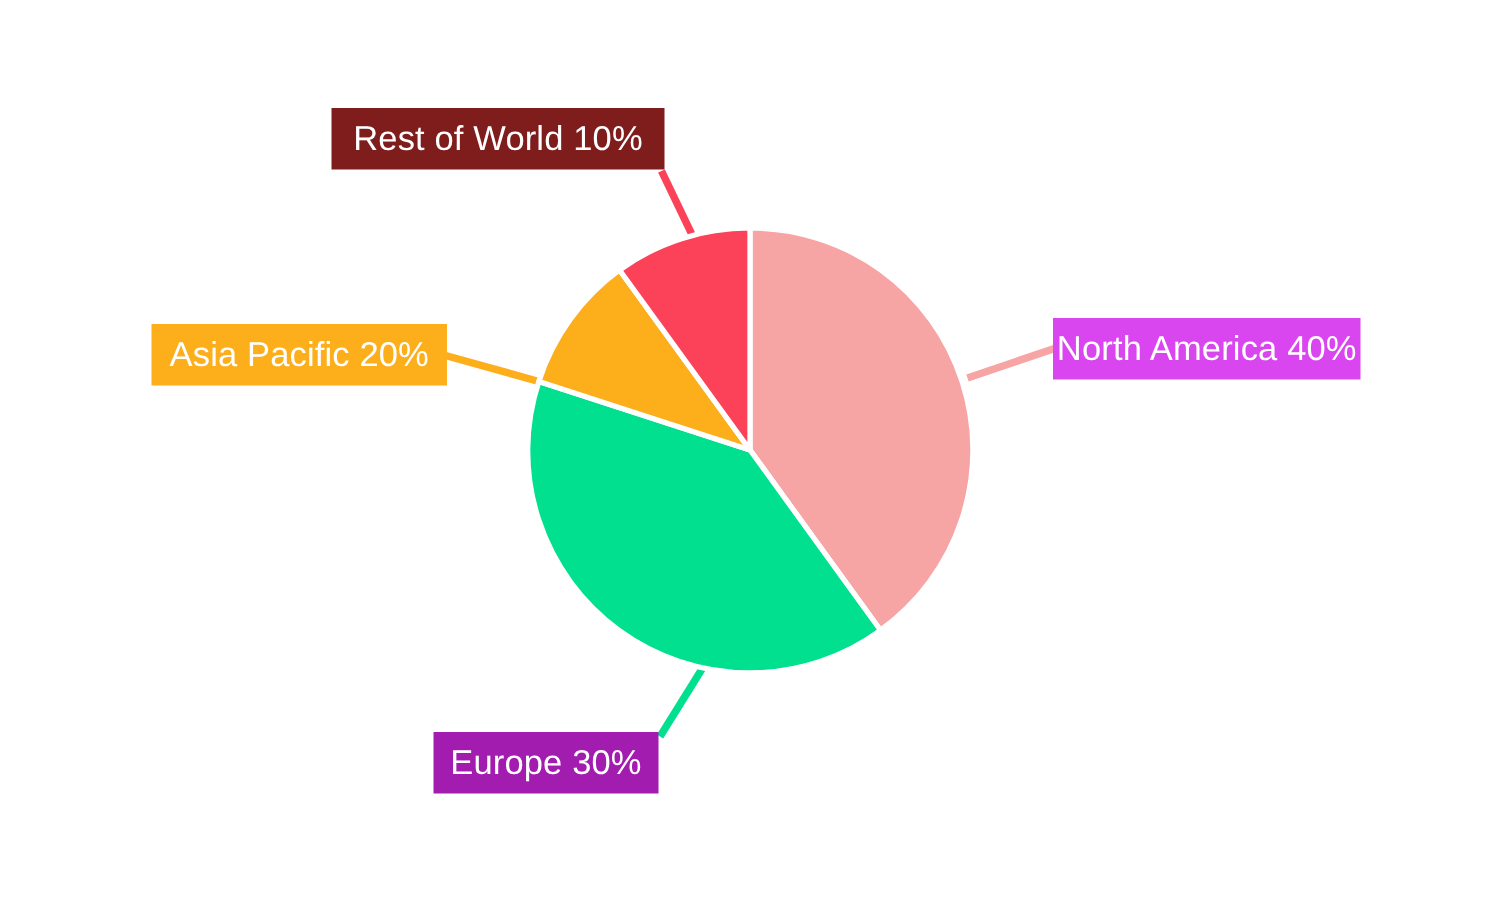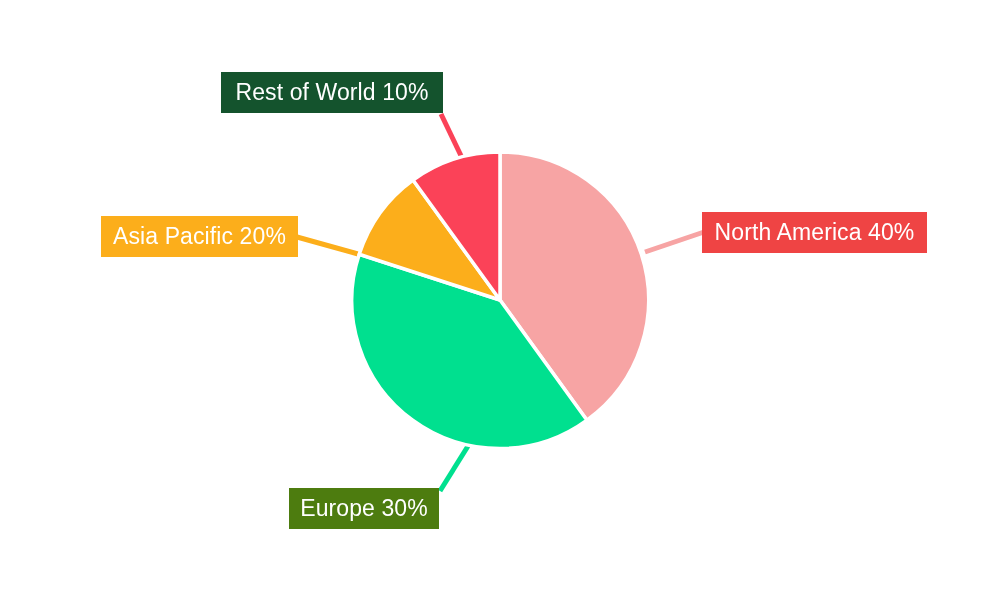--- a/index.html
+++ b/index.html
@@ -60,29 +60,29 @@
 
     <path d="M 500 300 L 500 152 A 148 148 0 0 1 586.99 420.17 Z" fill="#F7A4A4" stroke="#FFFFFF" stroke-width="3.5" stroke-linejoin="round"></path>
 
     <path d="M 500 300 L 586.99 420.17 A 148 148 0 0 1 359.24 254.27 Z" fill="#00E08F" stroke="#FFFFFF" stroke-width="3.5" stroke-linejoin="round"></path>
 
     <path d="M 500 300 L 359.24 254.27 A 148 148 0 0 1 413.00 180.00 Z" fill="#FCAE1B" stroke="#FFFFFF" stroke-width="3.5" stroke-linejoin="round"></path>
 
     <path d="M 500 300 L 413.00 180.00 A 148 148 0 0 1 500 152 Z" fill="#FB4258" stroke="#FFFFFF" stroke-width="3.5" stroke-linejoin="round"></path>
   </svg>
 
-  <div class="label-box" style="left:702px; top:212px; width:225px; height:41px; background:#ef4444;">
+  <div class="label-box" style="left:702px; top:212px; width:205px; height:41px; background:#d946ef;">
     <span class="label-text">North America 40%</span>
   </div>
 
-  <div class="label-box" style="left:289px; top:488px; width:150px; height:41px; background:#4d7c0f;">
+  <div class="label-box" style="left:289px; top:488px; width:150px; height:41px; background:#a21caf;">
     <span class="label-text">Europe 30%</span>
   </div>
 
   <div class="label-box" style="left:101px; top:216px; width:197px; height:41px; background:#FCAE1B;text-align:right;">
     <span class="label-text">Asia Pacific 20%</span>
   </div>
 
-  <div class="label-box" style="left:221px; top:72px; width:222px; height:41px; background:#14532d;">
+  <div class="label-box" style="left:221px; top:72px; width:222px; height:41px; background:#7f1d1d;">
     <span class="label-text">Rest of World 10%</span>
   </div>
 
 </div>
 
 </body></html>

